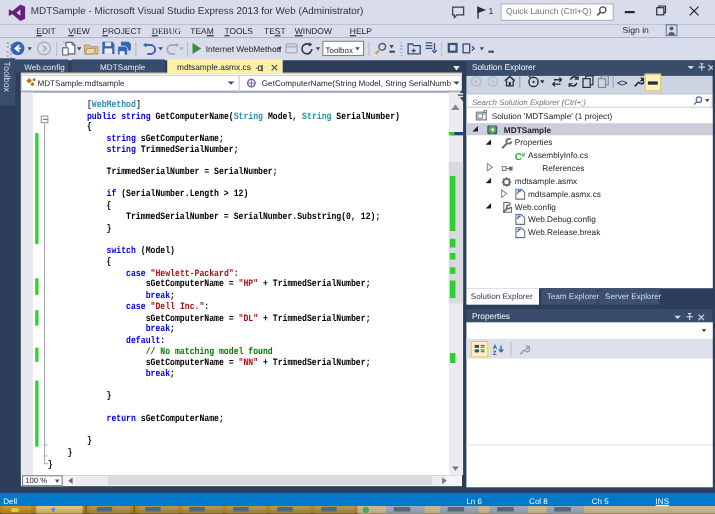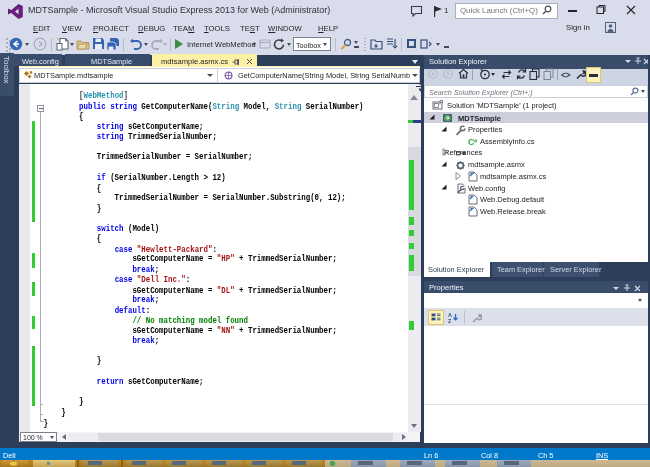--- a/index.html
+++ b/index.html
@@ -44,21 +44,21 @@
 <svg class="abs" style="left:626px;top:4.5px" width="10" height="10" viewBox="0 0 10 10">
   <path d="M1 1 L9 9 M9 1 L1 9" stroke="#23232B" stroke-width="1.1"></path>
 </svg>
 
 <div class="abs" style="left:0;top:22px;width:650px;height:12px;background:#D9DCEA;"></div>
 <div style="font-size:7.7px;color:#24242C;">
  <span class="abs" style="left:5px;top:38px;"><span style="text-decoration:underline">F</span>ILE</span>
  <span class="abs" style="left:33px;top:24px;"><span style="text-decoration:underline">E</span>DIT</span>
  <span class="abs" style="left:62px;top:24px;"><span style="text-decoration:underline">V</span>IEW</span>
  <span class="abs" style="left:93px;top:24px;"><span style="text-decoration:underline">P</span>ROJECT</span>
- <span class="abs" style="left:138px;top:24px;"><span style="text-decoration:underline">D</span>EBUG</span>
+ <span class="abs" style="left:138px;top:24px;font-family:Liberation Serif, serif;"><span style="text-decoration:underline">D</span>EBUG</span>
  <span class="abs" style="left:173px;top:24px;">TEA<span style="text-decoration:underline">M</span></span>
  <span class="abs" style="left:204px;top:24px;"><span style="text-decoration:underline">T</span>OOLS</span>
  <span class="abs" style="left:240px;top:24px;">TE<span style="text-decoration:underline">S</span>T</span>
  <span class="abs" style="left:268px;top:24px;"><span style="text-decoration:underline">W</span>INDOW</span>
  <span class="abs" style="left:318px;top:24px;"><span style="text-decoration:underline">H</span>ELP</span>
 </div>
 <div class="abs" style="left:566px;top:23px;font-size:7.8px;color:#24242C;">Sign in</div>
 <svg class="abs" style="left:605px;top:22px" width="11" height="11" viewBox="0 0 11 11">
   <rect x="0.5" y="0.5" width="10" height="10" fill="none" stroke="#4E617E" stroke-width="1"></rect>
   <circle cx="5.5" cy="4" r="1.8" fill="#4E617E"></circle>
@@ -390,21 +390,21 @@
   <div class="abs" style="left:480px;top:136.5px;">AssemblyInfo.cs</div>
 
   <svg class="abs" style="left:442px;top:148px" width="7" height="8" viewBox="0 0 7 8">
     <path d="M1 0.5 L5.5 4 L1 7.5 Z" fill="none" stroke="#8A8A96" stroke-width="1"></path>
   </svg>
   <svg class="abs" style="left:456px;top:149px" width="11" height="9" viewBox="0 0 11 9">
     <rect x="0.5" y="2.5" width="3.5" height="3.5" fill="#FDFDFD" stroke="#6A6F7A" stroke-width="0.9"></rect>
     <rect x="6.5" y="2.5" width="3.5" height="3.5" fill="#6A6F7A"></rect>
     <path d="M4 4.2 h3" stroke="#6A6F7A" stroke-width="0.9"></path>
   </svg>
-  <div class="abs" style="left:444px;top:148px;">References</div>
+  <div class="abs" style="left:493px;top:148px;">References</div>
 
   <svg class="abs" style="left:441px;top:160.5px" width="6" height="6" viewBox="0 0 6 6">
     <path d="M5.5 0.5 V5.5 H0.5 Z" fill="#1E1E28"></path>
   </svg>
   <svg class="abs" style="left:455px;top:159.5px" width="11" height="11" viewBox="0 0 11 11">
     <circle cx="5.5" cy="5.5" r="2.9" fill="none" stroke="#5A6573" stroke-width="1.6"></circle>
     <path d="M5.5 1.2 v1.5 M5.5 8.3 v1.5 M1.2 5.5 h1.5 M8.3 5.5 h1.5 M2.5 2.5 l1 1 M7.5 7.5 l1 1 M8.5 2.5 l-1 1 M3.5 7.5 l-1 1" stroke="#5A6573" stroke-width="1.2"></path>
   </svg>
   <div class="abs" style="left:468px;top:160px;">mdtsample.asmx</div>
 
@@ -426,21 +426,21 @@
     <path d="M1.5 10 L5 6.5" stroke="#5F6571" stroke-width="1.6" fill="none"></path>
     <circle cx="6.3" cy="5" r="1.7" fill="none" stroke="#5F6571" stroke-width="1.3"></circle>
     <path d="M6.3 5 L9.5 2 L9.5 5 Z" fill="#FDFDFD"></path>
   </svg>
   <div class="abs" style="left:468px;top:183.5px;">Web.config</div>
 
   <svg class="abs" style="left:468px;top:194px" width="10" height="11" viewBox="0 0 10 11">
     <path d="M1 1 h5 l3 3 v6 h-8 Z" fill="#FDFDFD" stroke="#6A6F7A" stroke-width="1"></path>
     <path d="M2.5 2.5 l3 0 M2 5 l2.5 -2.5" stroke="#2B6CC4" stroke-width="1.1" fill="none"></path>
   </svg>
-  <div class="abs" style="left:480px;top:195px;">Web.Debug.default</div>
+  <div class="abs" style="left:480px;top:195px;">Web.Debug.config</div>
 
   <svg class="abs" style="left:468px;top:205.5px" width="10" height="11" viewBox="0 0 10 11">
     <path d="M1 1 h5 l3 3 v6 h-8 Z" fill="#FDFDFD" stroke="#6A6F7A" stroke-width="1"></path>
     <path d="M2.5 2.5 l3 0 M2 5 l2.5 -2.5" stroke="#2B6CC4" stroke-width="1.1" fill="none"></path>
   </svg>
   <div class="abs" style="left:480px;top:206.5px;">Web.Release.break</div>
 </div>
 
 <div class="abs" style="left:424px;top:262px;width:66px;height:15px;background:#FFFFFF;"></div>
 <div class="abs" style="left:428px;top:265px;font-size:7.4px;color:#2B3A55;">Solution Explorer</div>

